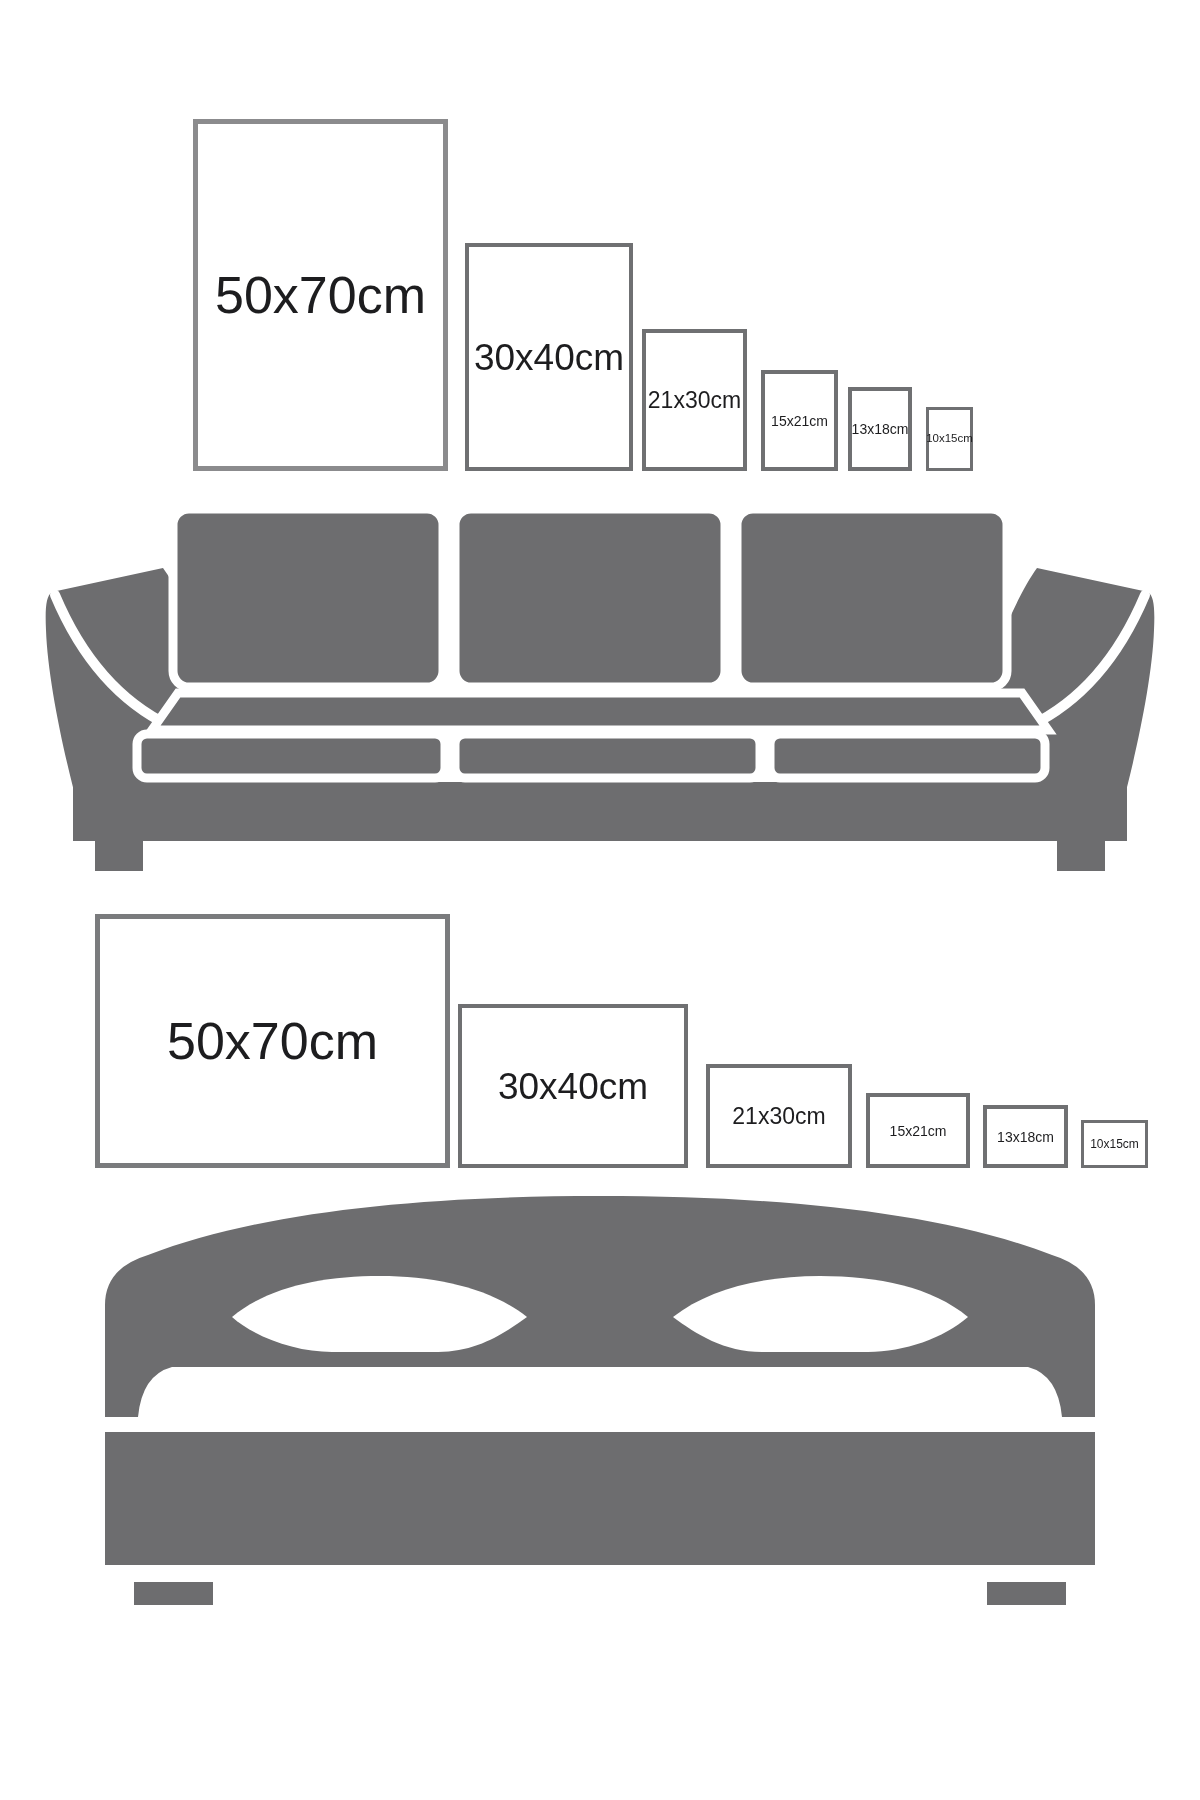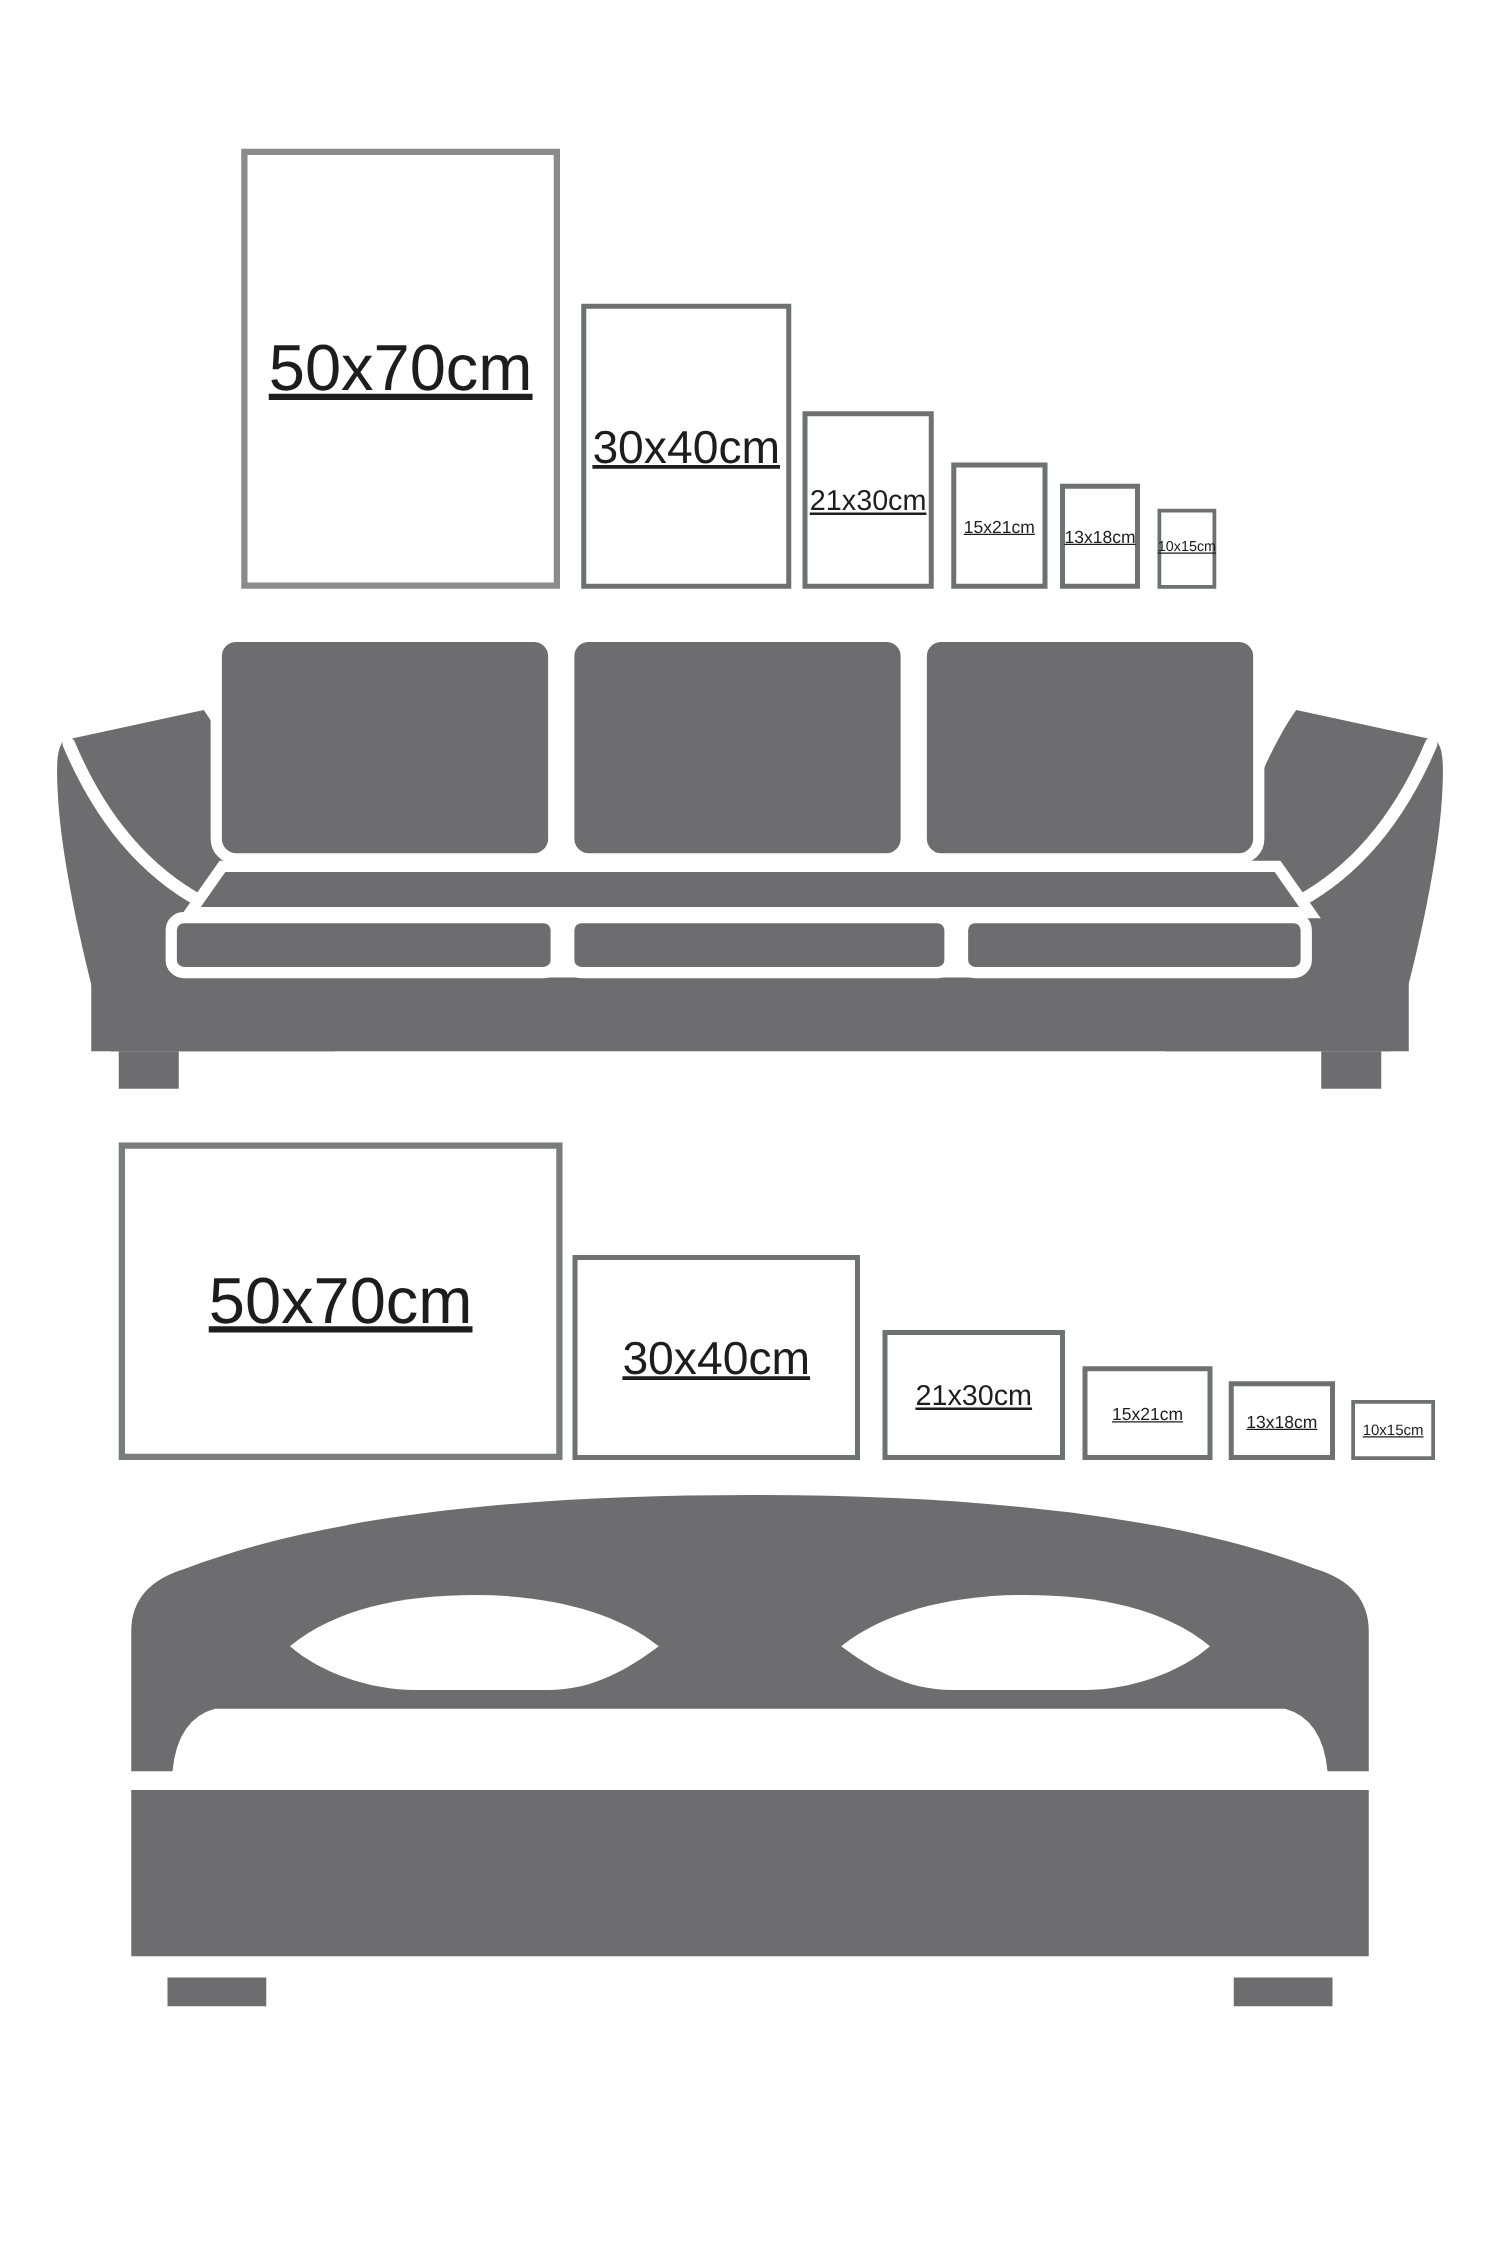--- a/index.html
+++ b/index.html
@@ -12,21 +12,21 @@
   }
   html,body{margin:0;padding:0;}
   body{background:#e8e8e8;font-family:"Liberation Sans",sans-serif;}
   .page{
     position:relative;width:1200px;height:1800px;margin:0 auto;
     background:var(--bg);overflow:hidden;
   }
   .frame{
     position:absolute;background:#fff;box-sizing:border-box;
     display:flex;align-items:center;justify-content:center;
-    color:var(--label);line-height:1;white-space:nowrap;text-decoration:underline;
+    color:var(--label);line-height:1;white-space:nowrap;
   }
   
   .t1{left:193px;top:119px;width:255px;height:352px;border:5px solid var(--border-lg-top);font-size:52px;}
   .t2{left:465px;top:243px;width:168px;height:228px;border:4px solid var(--border);font-size:37px;}
   .t3{left:642px;top:329px;width:105px;height:142px;border:4px solid var(--border);font-size:23px;}
   .t4{left:761px;top:370px;width:77px;height:101px;border:4px solid var(--border);font-size:14px;}
   .t5{left:848px;top:387px;width:64px;height:84px;border:4px solid var(--border);font-size:14px;}
   .t6{left:926px;top:407px;width:47px;height:64px;border:3px solid var(--border);font-size:11.5px;}
   
   .b1{left:95px;top:914px;width:355px;height:254px;border:5px solid var(--border-lg-bot);font-size:52px;}

